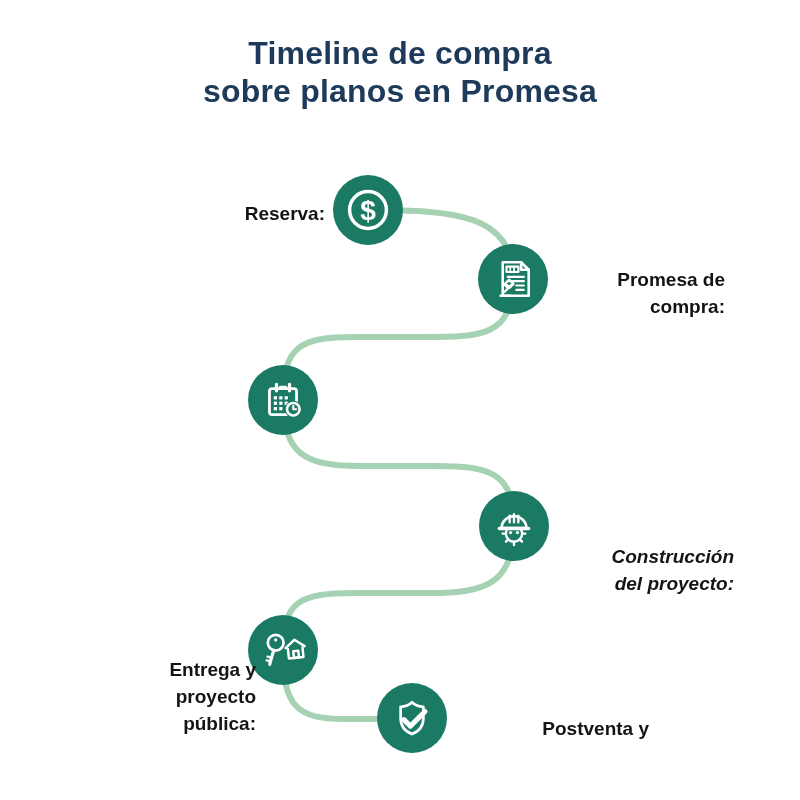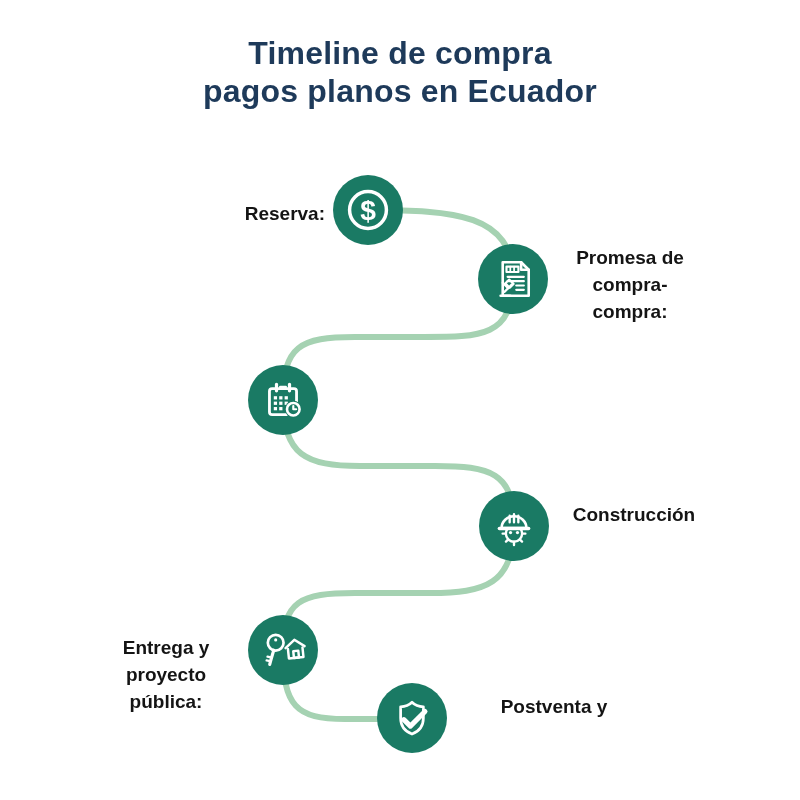--- a/index.html
+++ b/index.html
@@ -51,21 +51,21 @@
   .icon-fill{fill:var(--icon-color);stroke:none;}
   .icon-mask{fill:var(--node-color);}
   .step-label{
     position:absolute;
     color:var(--label-color);
     font-size:19px;
     line-height:27px;
     font-weight:700;
   }
   .align-right{text-align:right;}
-  .align-center{text-align:center;}
+  .align-center{text-align:right;margin-top:22px;}
 </style>
 </head>
 <body>
 
 <div class="canvas">
 
   <svg class="connector-svg" width="800" height="800" viewBox="0 0 800 800" aria-hidden="true">
     <path class="connector-path" d="M 368 210
          C 455 210, 513 214, 513 279
          C 513 338, 480 337, 420 337
@@ -76,21 +76,21 @@
          C 490 466, 514 472, 514 526
          C 514 584, 485 593, 430 593
          L 355 593
          C 300 593, 283 601, 283 650
          C 283 706, 296 719, 345 719
          L 412 719"></path>
   </svg>
 
   <div class="title">
     <div>Timeline de compra</div>
-    <div>pagos planos en Ecuador</div>
+    <div>sobre planos en Promesa</div>
   </div>
 
   <div class="node" style="left:333px;top:175px;">
     <svg width="52" height="52" viewBox="0 0 48 48">
       <circle class="icon-stroke" cx="24" cy="24" r="17" stroke-width="3.2"></circle>
       <text x="24" y="33" text-anchor="middle" fill="#ffffff" font-family="Liberation Sans, sans-serif" font-size="26" font-weight="bold">$</text>
     </svg>
   </div>
   <div class="step-label align-right" style="left:175px;top:200px;width:150px;text-align:right;">
     <div>Reserva:</div>
@@ -105,21 +105,20 @@
       <path class="icon-stroke" stroke-width="2" d="M19 22 h15 M19 26 h15 M27 30 h7 M27 34 h7"></path>
       <g class="icon-stroke" stroke-width="2.2">
         <path d="M16 36 l7 -7"></path>
         <path d="M14.5 27.5 l5 5 M20.5 24.5 l-3.5 3.5 4 4 3.5 -3.5 z" stroke-width="2"></path>
         <path d="M12.5 39.5 h9"></path>
       </g>
     </svg>
   </div>
   <div class="step-label align-center" style="left:535px;top:244px;width:190px;">
     <div>Promesa de</div>
-    <div>compra-</div>
     <div>compra:</div>
   </div>
 
   <div class="node" style="left:248px;top:365px;">
     <svg width="52" height="52" viewBox="0 0 48 48">
       <rect class="icon-stroke" stroke-width="2.6" x="11.5" y="13.5" width="25" height="24" rx="2.5"></rect>
       <path class="icon-stroke" stroke-width="3" d="M18 9.5 v6 M30 9.5 v6"></path>
       <path class="icon-stroke" stroke-width="2.4" d="M21.5 12 h5"></path>
       <g class="icon-fill">
         <rect x="15.5" y="20.5" width="3" height="3"></rect>
@@ -145,22 +144,23 @@
                  M18.7 36.3 l-2.1 2.1 M29.3 36.3 l2.1 2.1
                  M18.7 25.7 l-2.1 -2.1 M29.3 25.7 l2.1 -2.1"></path>
       </g>
       <circle class="icon-fill" cx="20.8" cy="30" r="1.5"></circle>
       <circle class="icon-fill" cx="27.2" cy="30" r="1.5"></circle>
       <path d="M12.5 26 a11.5 11 0 0 1 23 0 z" fill="var(--node-color)" stroke="var(--icon-color)" stroke-width="2.4" stroke-linejoin="round"></path>
       <path class="icon-stroke" stroke-width="2.2" d="M20 14.5 v6 M24 13.2 v7.3 M28 14.5 v6"></path>
       <path class="icon-stroke" stroke-width="3.2" d="M10.5 26.3 h27"></path>
     </svg>
   </div>
-  <div class="step-label align-center" style="left:534px;top:501px;width:200px;">
+  <div class="step-label align-center" style="left:534px;top:521px;width:200px;font-style:italic;">
     <div>Construcción</div>
+    <div>del proyecto:</div>
   </div>
 
   <div class="node" style="left:248px;top:615px;">
     <svg width="54" height="54" viewBox="0 0 48 48">
       <g class="icon-stroke" stroke-width="2.4">
         <circle cx="17.5" cy="17.5" r="7"></circle>
         <circle cx="17.5" cy="15" r="1.4" fill="var(--icon-color)" stroke="none"></circle>
         <path d="M15.8 24.2 C14.5 28.5 13.4 32 12.2 36.8" stroke-width="2.8"></path>
         <path d="M13.2 30.5 l-3 -0.6 M12.4 33.8 l-3 -0.6" stroke-width="2"></path>
       </g>

